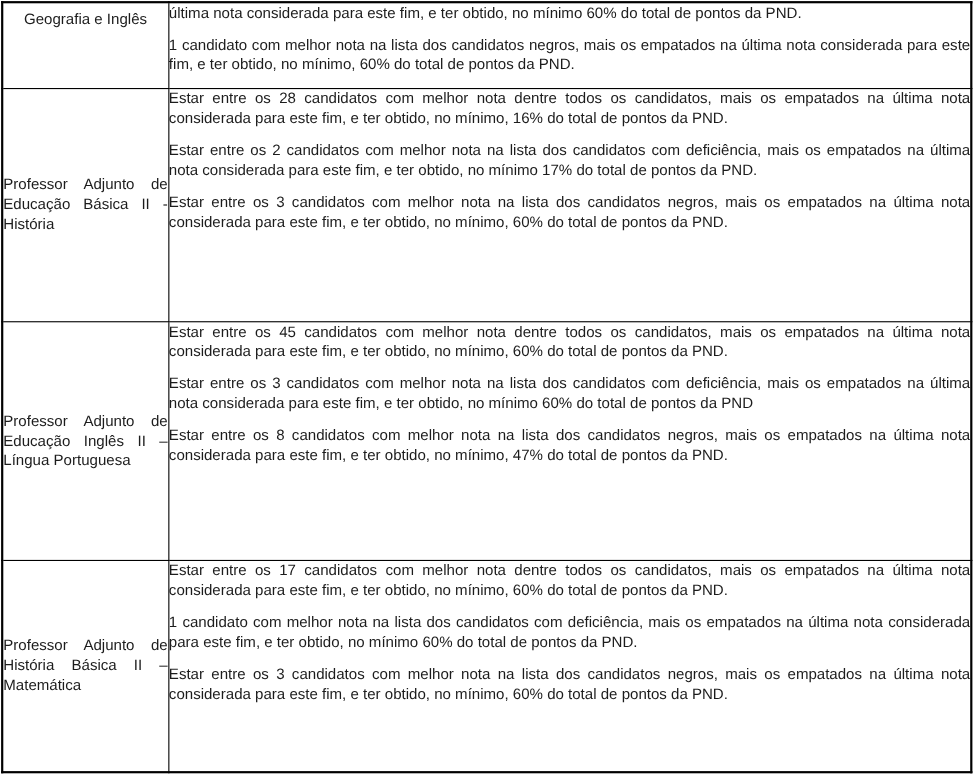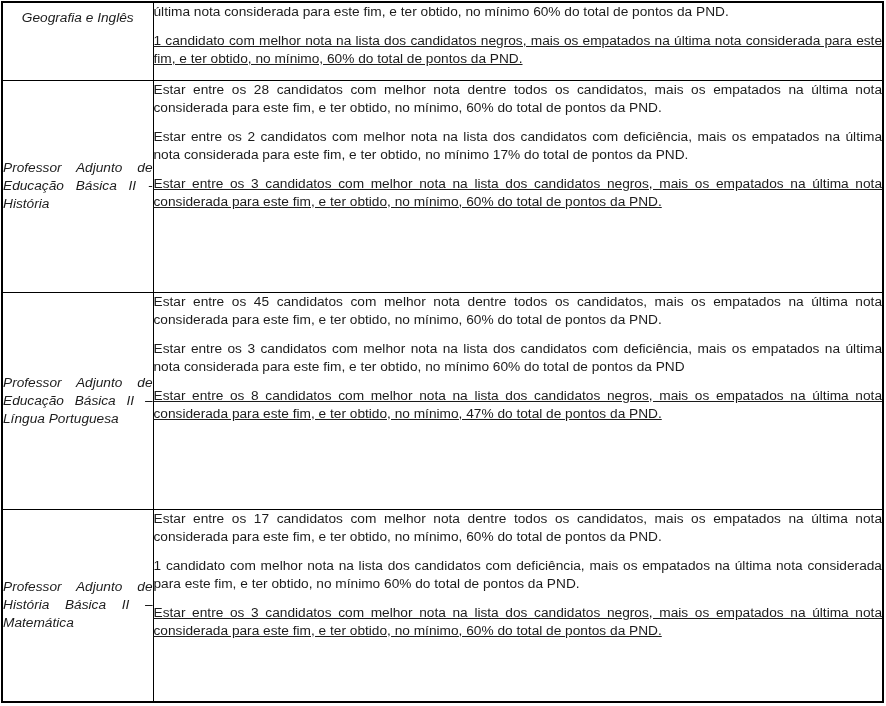--- a/index.html
+++ b/index.html
@@ -35,40 +35,38 @@
   table.criteria-table td {
     border: 1px solid #000000;
     padding: 0;
     background: #ffffff;
   }
   td.position-cell {
     vertical-align: middle;
     text-align: justify;
     text-justify: inter-word;
     padding: 6px 13px 6px 11px;
-    font-style: italic;
   }
   td.position-cell.align-top-center {
     vertical-align: top;
     text-align: center;
     padding-top: 6px;
   }
   td.criteria-cell {
     vertical-align: top;
     text-align: justify;
     text-justify: inter-word;
     padding: 7px 20px 6px 11px;
     margin-top: 12px;
   }
   td.criteria-cell p {
     margin: 0 0 11px 0;
   }
   td.criteria-cell p:last-child {
     margin-bottom: 0;
-    text-decoration: underline;
   }
   tr.row-1 { height: 78px; }
   tr.row-2 { height: 212px; }
   tr.row-3 { height: 217px; }
   tr.row-4 { height: 193px; }
 </style>
 </head>
 <body>
 
 <div class="page">
@@ -81,27 +79,27 @@
       <tr class="row-1">
         <td class="position-cell align-top-center">Geografia e Inglês</td>
         <td class="criteria-cell">
           <p>última nota considerada para este fim, e ter obtido, no mínimo 60% do total de pontos da PND.</p>
           <p>1 candidato com melhor nota na lista dos candidatos negros, mais os empatados na última nota considerada para este fim, e ter obtido, no mínimo, 60% do total de pontos da PND.</p>
         </td>
       </tr>
       <tr class="row-2">
         <td class="position-cell">Professor Adjunto de Educação Básica II - História</td>
         <td class="criteria-cell">
-          <p>Estar entre os 28 candidatos com melhor nota dentre todos os candidatos, mais os empatados na última nota considerada para este fim, e ter obtido, no mínimo, 60% do total de pontos da PND.</p>
+          <p>Estar entre os 28 candidatos com melhor nota dentre todos os candidatos, mais os empatados na última nota considerada para este fim, e ter obtido, no mínimo, 16% do total de pontos da PND.</p>
           <p>Estar entre os 2 candidatos com melhor nota na lista dos candidatos com deficiência, mais os empatados na última nota considerada para este fim, e ter obtido, no mínimo 17% do total de pontos da PND.</p>
           <p>Estar entre os 3 candidatos com melhor nota na lista dos candidatos negros, mais os empatados na última nota considerada para este fim, e ter obtido, no mínimo, 60% do total de pontos da PND.</p>
         </td>
       </tr>
       <tr class="row-3">
-        <td class="position-cell">Professor Adjunto de Educação Básica II – Língua Portuguesa</td>
+        <td class="position-cell">Professor Adjunto de Educação Inglês II – Língua Portuguesa</td>
         <td class="criteria-cell">
           <p>Estar entre os 45 candidatos com melhor nota dentre todos os candidatos, mais os empatados na última nota considerada para este fim, e ter obtido, no mínimo, 60% do total de pontos da PND.</p>
           <p>Estar entre os 3 candidatos com melhor nota na lista dos candidatos com deficiência, mais os empatados na última nota considerada para este fim, e ter obtido, no mínimo 60% do total de pontos da PND</p>
           <p>Estar entre os 8 candidatos com melhor nota na lista dos candidatos negros, mais os empatados na última nota considerada para este fim, e ter obtido, no mínimo, 47% do total de pontos da PND.</p>
         </td>
       </tr>
       <tr class="row-4">
         <td class="position-cell">Professor Adjunto de História Básica II – Matemática</td>
         <td class="criteria-cell">
           <p>Estar entre os 17 candidatos com melhor nota dentre todos os candidatos, mais os empatados na última nota considerada para este fim, e ter obtido, no mínimo, 60% do total de pontos da PND.</p>

